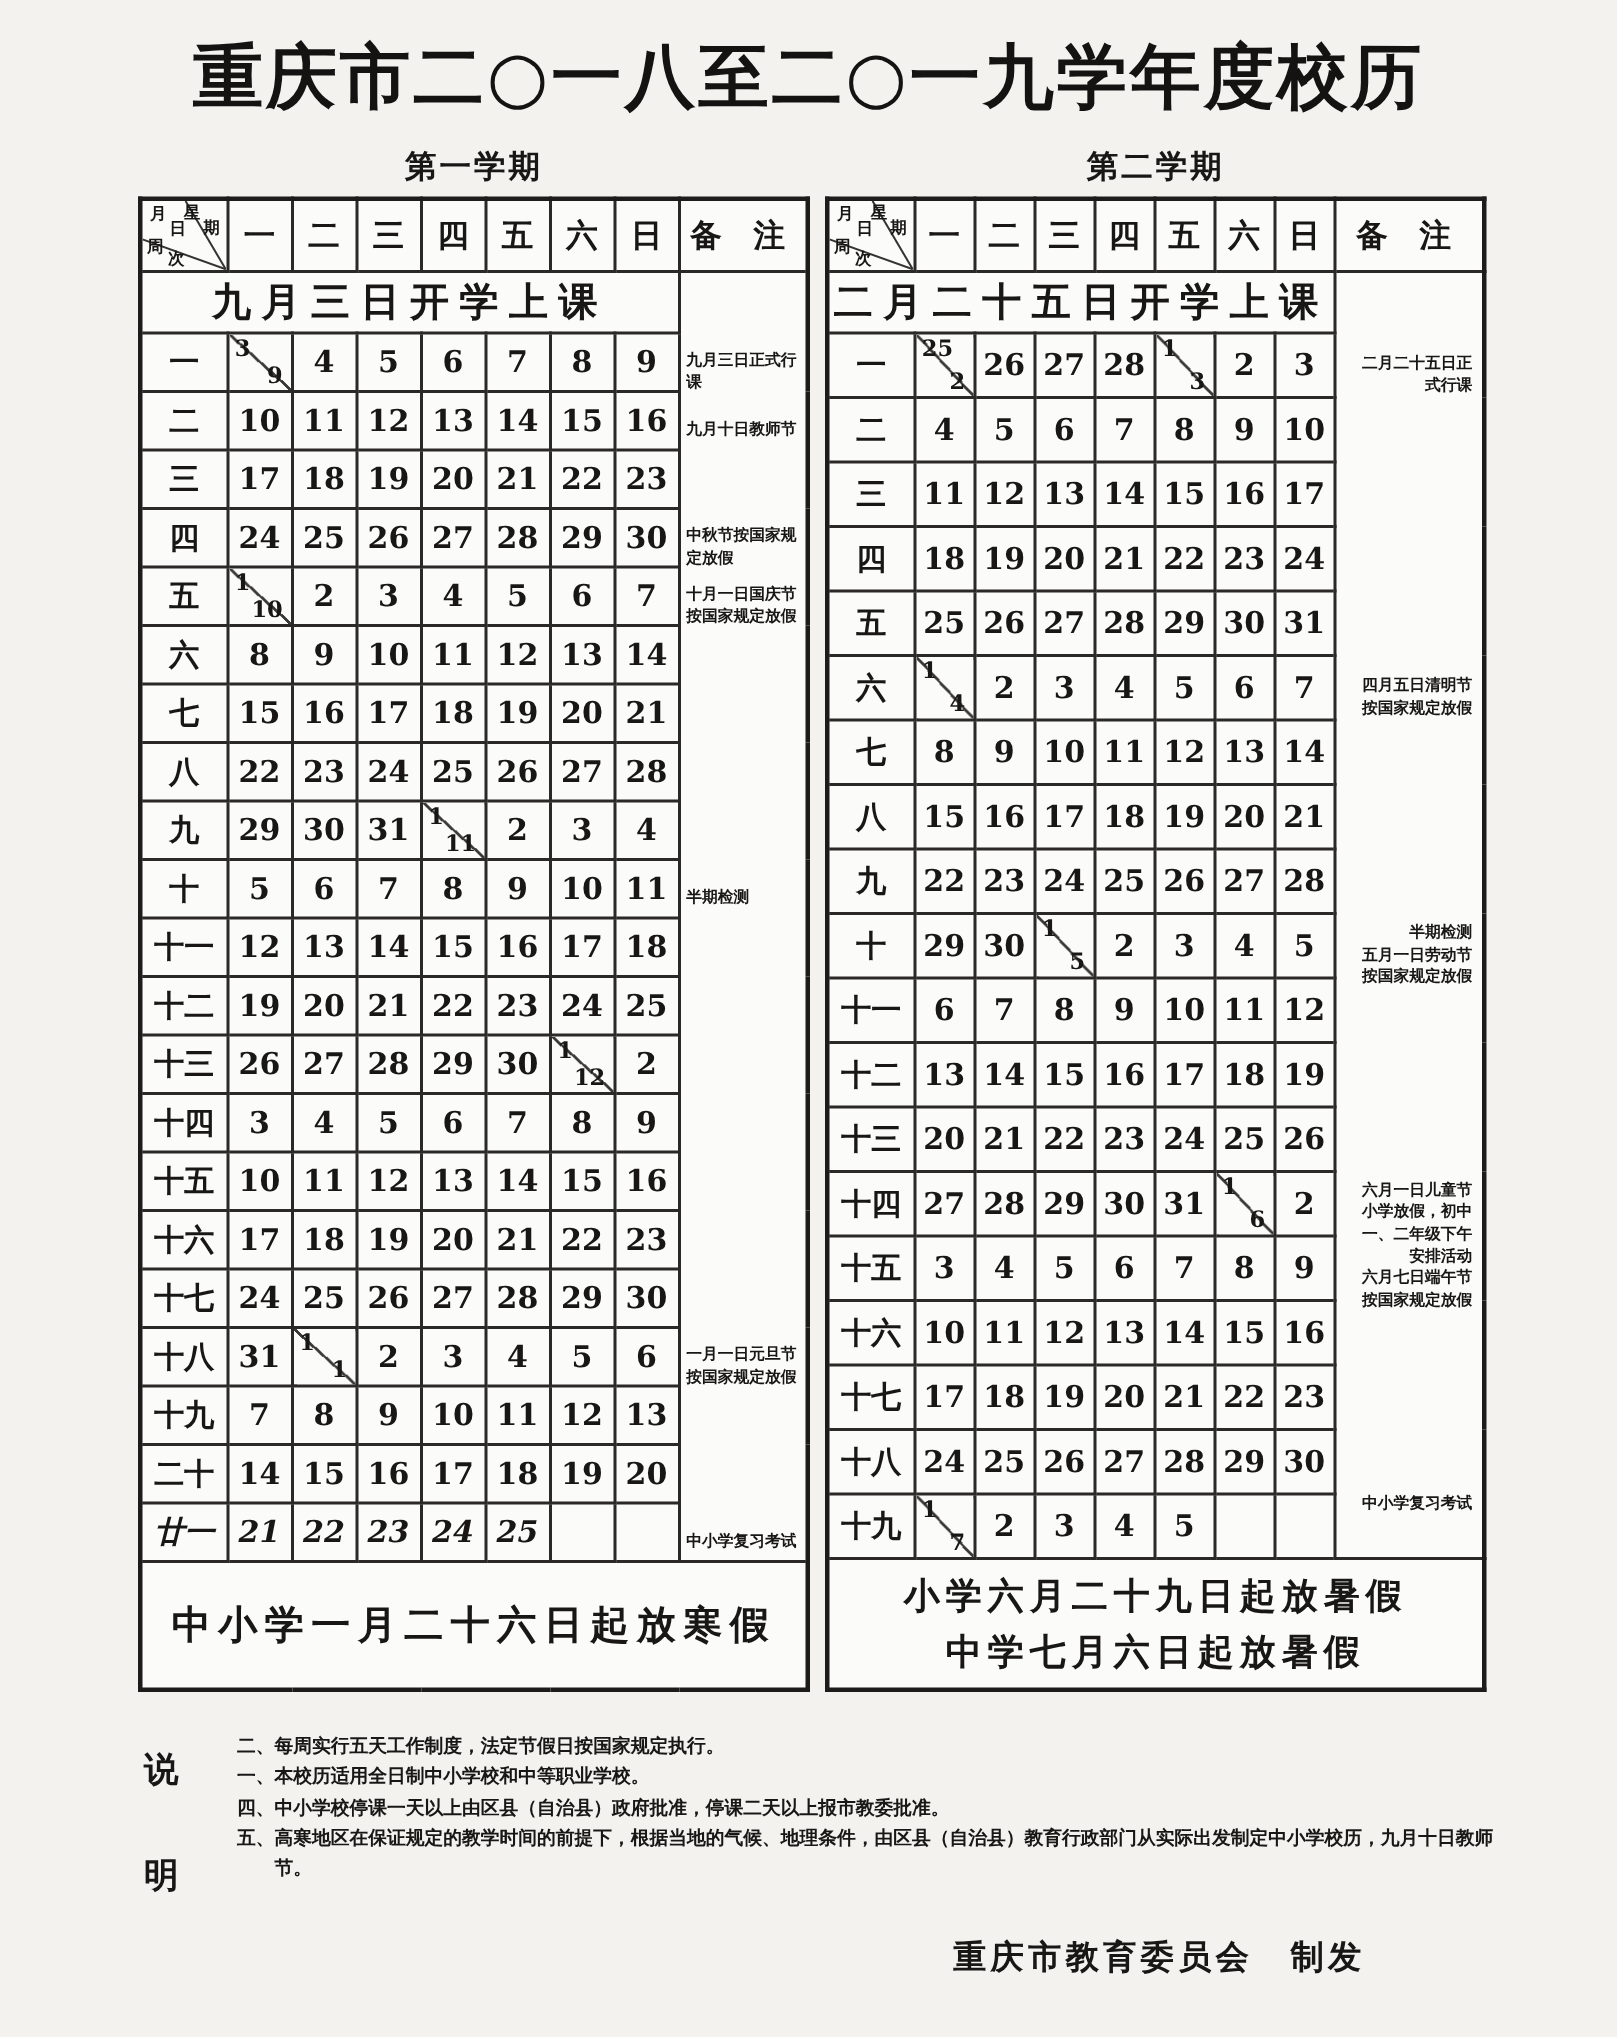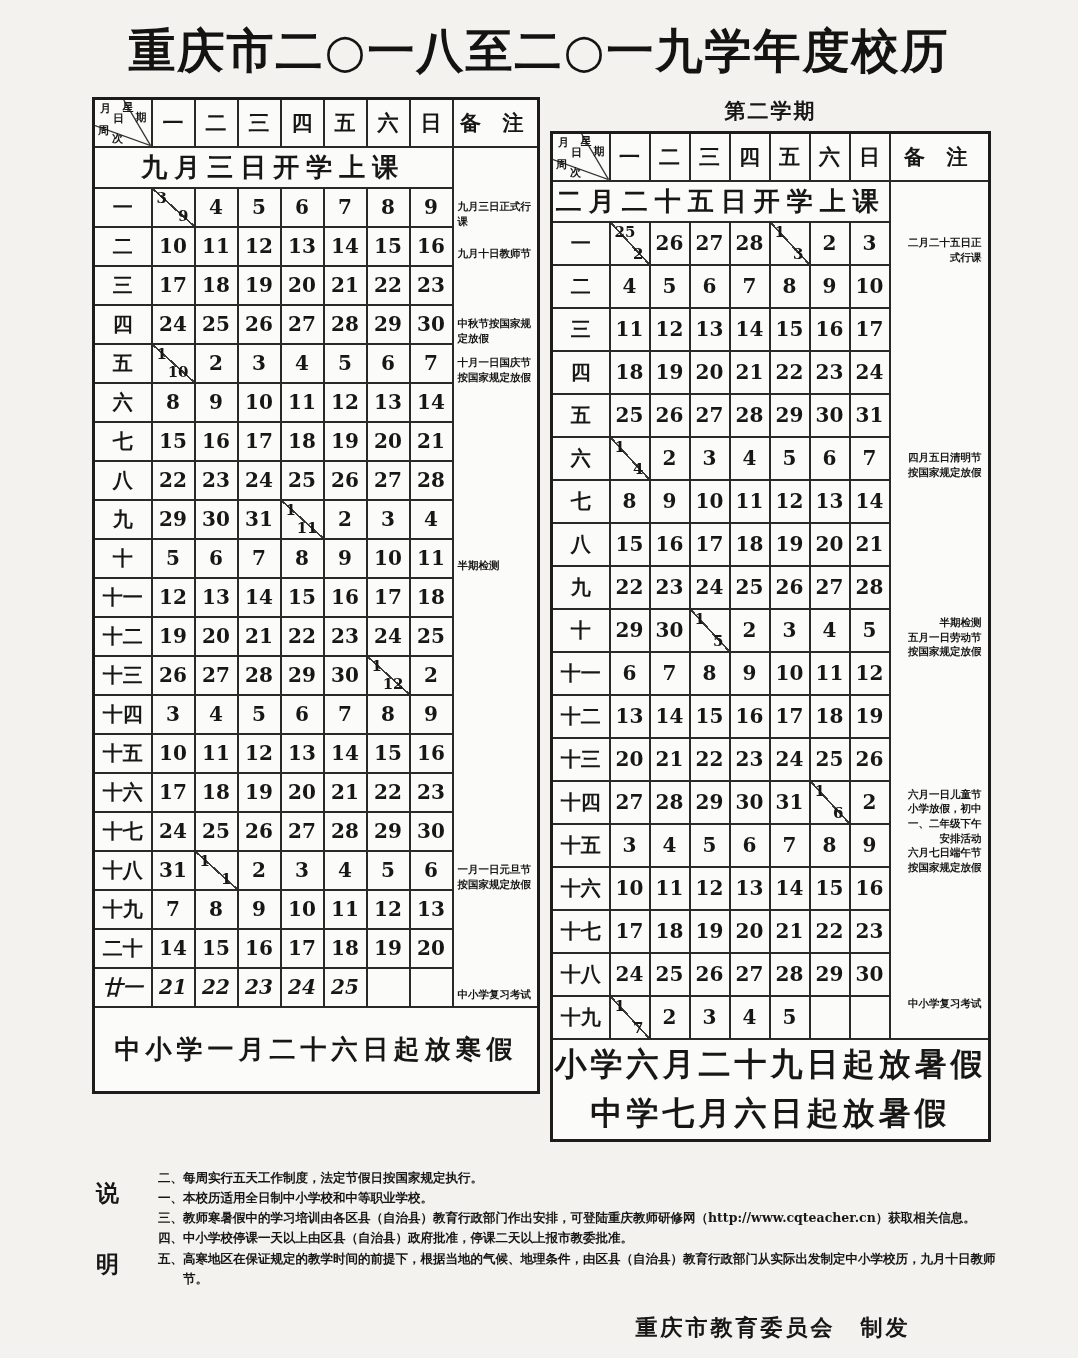--- a/index.html
+++ b/index.html
@@ -60,21 +60,21 @@
   .remark {
     position:absolute; left:4px; width:82px;
     transform:translateY(-50%);
     font-size:10.5px; line-height:1.4; font-weight:600;
     text-align:left; white-space:pre-line;
   }
   .t2 .remark { left:9px;text-align:right; }
 
   tfoot td.endnote { font-weight:bold; }
   .t1 tfoot td.endnote { height:86px; font-size:26px; letter-spacing:5px; }
-  .t2 tfoot td.endnote { height:88px; font-size:32px; letter-spacing:4px; }
+  .t2 tfoot td.endnote { height:88px; font-size:24px; letter-spacing:4px; }
   .t2 tfoot td.endnote div { line-height:1.55; }
 
   .notes { display:flex; margin:26px 0 0 96px; width:905px; }
   .notes-label {
     width:62px; display:flex; flex-direction:column; gap:40px;
     font-size:23px; font-weight:bold; padding-top:10px;
   }
   .note-items { flex:1; font-size:12.5px; font-weight:600; line-height:1.62; }
   .note { padding-left:2em; text-indent:-2em; }
 
@@ -84,20 +84,21 @@
 </head>
 <body>
 
 <div class="page">
 
   <h1 class="page-title">重庆市二○一八至二○一九学年度校历</h1>
 
   <div class="tables">
 
     <section class="sem">
+      <h2>第一学期</h2>
       <table class="t1">
         <colgroup>
           <col class="c-wk">
             <col class="c-day">
             <col class="c-day">
             <col class="c-day">
             <col class="c-day">
           <col class="c-day">
             <col class="c-day">
             <col class="c-day">
@@ -649,21 +650,20 @@
   </div>
 
   <div class="notes">
     <div class="notes-label">
       <span>说</span>
       <span>明</span>
     </div>
     <div class="note-items">
       <div class="note">二、每周实行五天工作制度，法定节假日按国家规定执行。</div>
       <div class="note">一、本校历适用全日制中小学校和中等职业学校。</div>
-      <div class="note">三、教师寒暑假中的学习培训由各区县（自治县）教育行政部门作出安排，可登陆重庆教师研修网（http://www.cqteacher.cn）获取相关信息。</div>
       <div class="note">四、中小学校停课一天以上由区县（自治县）政府批准，停课二天以上报市教委批准。</div>
       <div class="note">五、高寒地区在保证规定的教学时间的前提下，根据当地的气候、地理条件，由区县（自治县）教育行政部门从实际出发制定中小学校历，九月十日教师节。</div>
     </div>
   </div>
 
   <div class="issuer">
     <div class="issuer-line">重庆市教育委员会　制发</div>
 
   </div>
 

